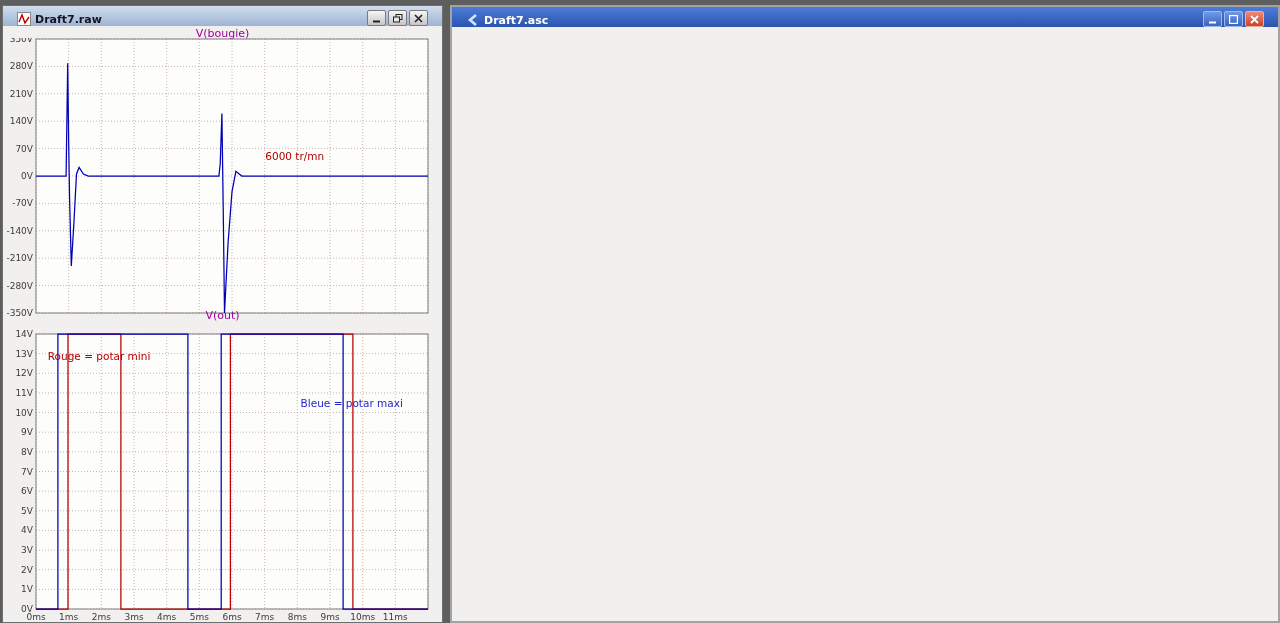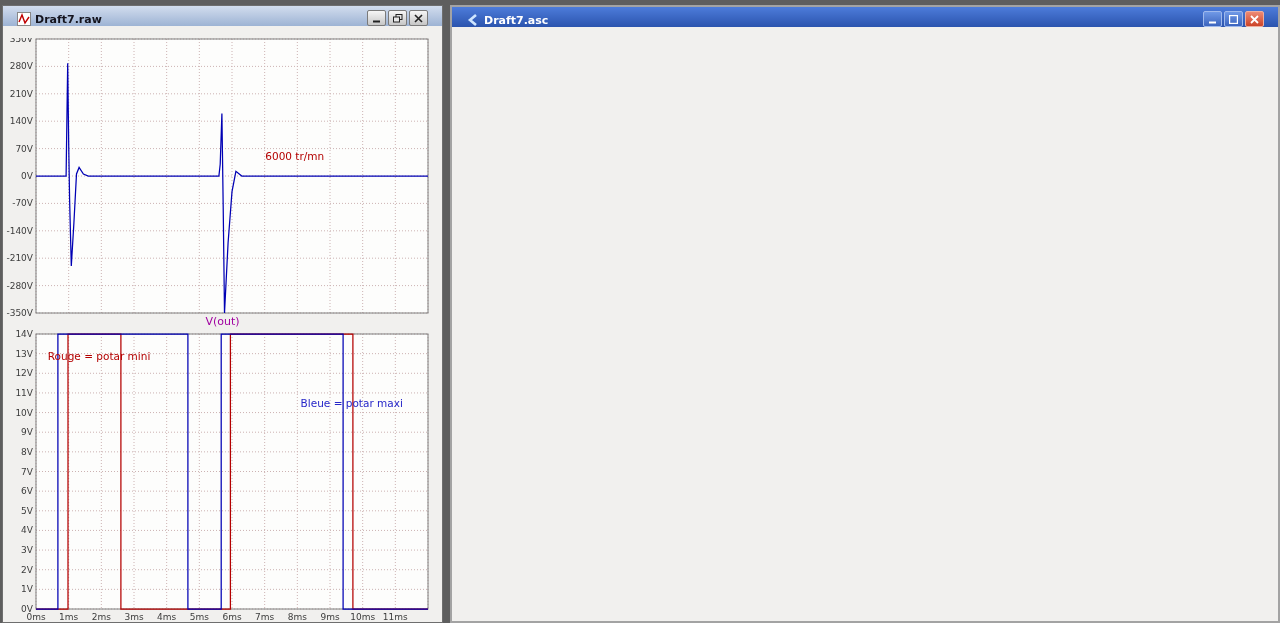--- a/index.html
+++ b/index.html
@@ -14,21 +14,21 @@
   .ttext{font-size:11px;font-weight:bold;flex:1 1 auto;white-space:nowrap;overflow:hidden}
   .wbtns{display:flex;gap:2px}
   .btn{width:17px;height:14px;display:flex;align-items:center;justify-content:center;border-radius:2px;cursor:default}
   .btnL{background:linear-gradient(#f6f6f6,#c6c6c6);border:1px solid #7a7a7a}
   .btnR{background:linear-gradient(#7099e6,#3b64be);border:1px solid #9fb9ec}
   .btnR.close{background:linear-gradient(#ee8a74,#cc4327);border-color:#efae9e}
   .content{position:absolute;left:0;right:0;top:20px;bottom:0;overflow:hidden}
   .plotarea{background:#f1f0ee}
   .ptitle{position:absolute;width:100%;text-align:center;font-size:11px;color:#a000a0}
   #ptitle1{top:1px}
-  #ptitle2{top:289px}
+  #ptitle2{top:283px}
   #pane1{position:absolute;top:12px;left:0}
   #pane2{position:absolute;top:303px;left:0}
   .schem{background-color:#d5d4d2;background-image:radial-gradient(#a3a3a1 1px,transparent 1.1px);
          background-size:16px 16px;background-position:6px 6px}
 </style>
 </head>
 <body>
 
 <div id="desktop">
 
@@ -54,20 +54,21 @@
             </svg>
           </span>
         <span class="btn btnL">
           <svg width="9" height="9">
               <path d="M1,1 L8,8 M8,1 L1,8" stroke="#222" stroke-width="1.6"></path>
             </svg>
           </span>
       </span>
     </header>
     <div class="content plotarea">
+      <div class="ptitle" id="ptitle1">V(bougie)</div>
       <svg id="pane1" width="438" height="280">
           <rect x="33" y="1" width="392" height="274" fill="#fdfdfc"></rect>
           <line x1="33" y1="1" x2="33" y2="275" stroke="#ccb2b2" stroke-dasharray="1,2"></line>
           <line x1="65.66666666666666" y1="1" x2="65.66666666666666" y2="275" stroke="#ccb2b2" stroke-dasharray="1,2"></line>
           <line x1="98.33333333333333" y1="1" x2="98.33333333333333" y2="275" stroke="#ccb2b2" stroke-dasharray="1,2"></line>
           <line x1="131" y1="1" x2="131" y2="275" stroke="#ccb2b2" stroke-dasharray="1,2"></line>
           <line x1="163.66666666666666" y1="1" x2="163.66666666666666" y2="275" stroke="#ccb2b2" stroke-dasharray="1,2"></line>
           <line x1="196.33333333333334" y1="1" x2="196.33333333333334" y2="275" stroke="#ccb2b2" stroke-dasharray="1,2"></line>
           <line x1="229" y1="1" x2="229" y2="275" stroke="#ccb2b2" stroke-dasharray="1,2"></line>
           <line x1="261.6666666666667" y1="1" x2="261.6666666666667" y2="275" stroke="#ccb2b2" stroke-dasharray="1,2"></line>

